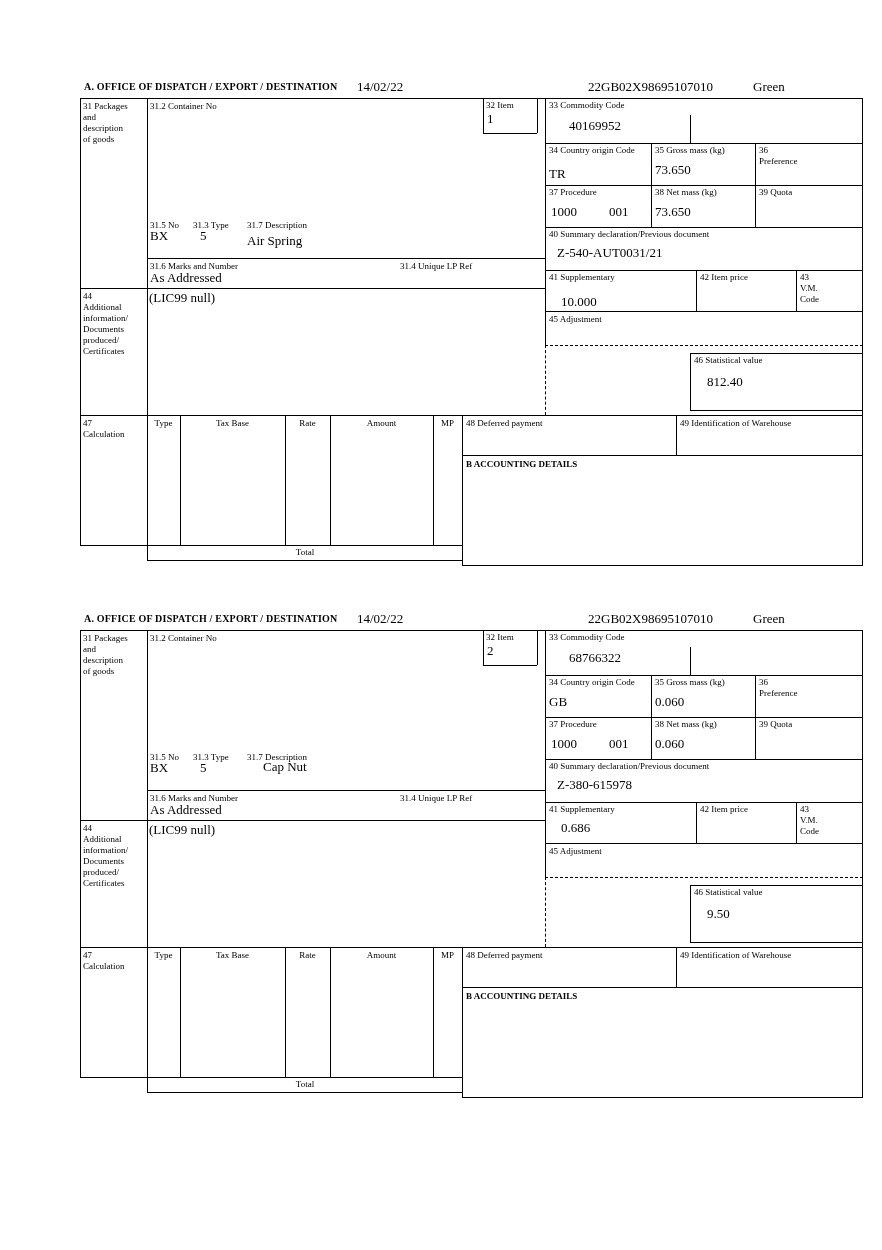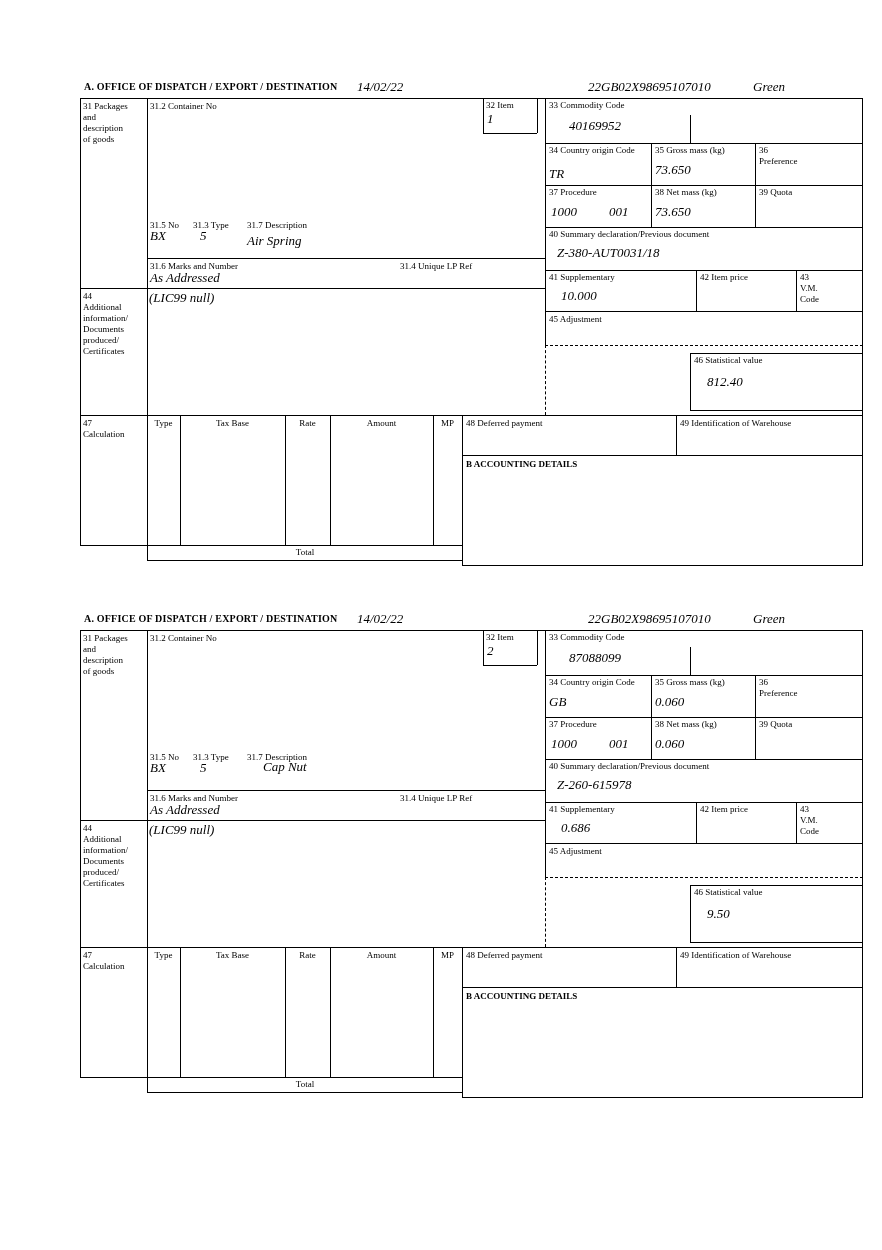--- a/index.html
+++ b/index.html
@@ -5,21 +5,21 @@
   * { margin:0; padding:0; box-sizing:border-box; }
   html,body { background:#ffffff; }
   #page { position:relative; width:882px; height:1250px; background:#ffffff;
           font-family:"Liberation Serif", serif; color:#000; overflow:hidden; }
   .section { position:absolute; left:80px; width:717px; height:500px; }
   .hl { position:absolute; border-top:1px solid #000; height:0; }
   .vl { position:absolute; border-left:1px solid #000; width:0; }
   .hd { position:absolute; border-top:1px dashed #000; height:0; }
   .vd { position:absolute; border-left:1px dashed #000; width:0; }
   .lbl { position:absolute; font-size:9px; line-height:11px; white-space:pre-line; }
-  .val { position:absolute; font-size:13px; line-height:15px; white-space:nowrap;font-style:italic; }
+  .val { position:absolute; font-size:13px; line-height:15px; white-space:nowrap; }
   .hdr { position:absolute; font-size:10px; font-weight:bold; white-space:nowrap; letter-spacing:.2px; }
   .cen { text-align:center; }
   .b { font-weight:bold; }
 </style>
 </head>
 <body>
 
 <div id="page">
 
     <div class="section" style="top: 78px;">
@@ -108,26 +108,26 @@
       <div class="val" style="left:575px;top:84px">73.650</div>
 
       <div class="lbl" style="left:469px;top:109px">37 Procedure</div>
       <div class="lbl" style="left:575px;top:109px">38 Net mass (kg)</div>
       <div class="lbl" style="left:679px;top:109px">39 Quota</div>
       <div class="val" style="left:471px;top:126px">1000</div>
       <div class="val" style="left:529px;top:126px">001</div>
       <div class="val" style="left:575px;top:126px">73.650</div>
 
       <div class="lbl" style="left:469px;top:151px">40 Summary declaration/Previous document</div>
-      <div class="val" style="left:477px;top:167px">Z-380-AUT0031/18</div>
+      <div class="val" style="left:477px;top:167px">Z-540-AUT0031/21</div>
 
       <div class="lbl" style="left:469px;top:194px">41 Supplementary</div>
       <div class="lbl" style="left:620px;top:194px">42 Item price</div>
       <div class="lbl" style="left:720px;top:194px">43 V.M. Code</div>
-      <div class="val" style="left:481px;top:210px">10.000</div>
+      <div class="val" style="left:481px;top:216px">10.000</div>
 
       <div class="lbl" style="left:469px;top:236px">45 Adjustment</div>
 
       <div class="lbl" style="left:614px;top:277px">46 Statistical value</div>
       <div class="val" style="left:627px;top:296px">812.40</div>
 
       <div class="lbl cen" style="left:67px;top:340px;width:33px">Type</div>
       <div class="lbl cen" style="left:100px;top:340px;width:105px">Tax Base</div>
       <div class="lbl cen" style="left:205px;top:340px;width:45px">Rate</div>
       <div class="lbl cen" style="left:250px;top:340px;width:103px">Amount</div>
@@ -210,37 +210,37 @@
       <div class="val" style="left:183px;top:149px">Cap Nut</div>
       <div class="lbl" style="left:70px;top:183px">31.6 Marks and Number</div>
       <div class="lbl" style="left:320px;top:183px">31.4 Unique LP Ref</div>
       <div class="val" style="left:70px;top:192px">As Addressed</div>
       <div class="val" style="left:69px;top:212px">(LIC99 null)</div>
 
       <div class="lbl" style="left:406px;top:22px">32 Item</div>
       <div class="val" style="left:407px;top:33px">2</div>
 
       <div class="lbl" style="left:469px;top:22px">33 Commodity Code</div>
-      <div class="val" style="left:489px;top:40px">87088099</div>
+      <div class="val" style="left:489px;top:40px">68766322</div>
 
       <div class="lbl" style="left:469px;top:67px">34 Country origin Code</div>
       <div class="lbl" style="left:575px;top:67px">35 Gross mass (kg)</div>
       <div class="lbl" style="left:679px;top:67px">36 Preference</div>
       <div class="val" style="left:469px;top:84px">GB</div>
       <div class="val" style="left:575px;top:84px">0.060</div>
 
       <div class="lbl" style="left:469px;top:109px">37 Procedure</div>
       <div class="lbl" style="left:575px;top:109px">38 Net mass (kg)</div>
       <div class="lbl" style="left:679px;top:109px">39 Quota</div>
       <div class="val" style="left:471px;top:126px">1000</div>
       <div class="val" style="left:529px;top:126px">001</div>
       <div class="val" style="left:575px;top:126px">0.060</div>
 
       <div class="lbl" style="left:469px;top:151px">40 Summary declaration/Previous document</div>
-      <div class="val" style="left:477px;top:167px">Z-260-615978</div>
+      <div class="val" style="left:477px;top:167px">Z-380-615978</div>
 
       <div class="lbl" style="left:469px;top:194px">41 Supplementary</div>
       <div class="lbl" style="left:620px;top:194px">42 Item price</div>
       <div class="lbl" style="left:720px;top:194px">43 V.M. Code</div>
       <div class="val" style="left:481px;top:210px">0.686</div>
 
       <div class="lbl" style="left:469px;top:236px">45 Adjustment</div>
 
       <div class="lbl" style="left:614px;top:277px">46 Statistical value</div>
       <div class="val" style="left:627px;top:296px">9.50</div>

